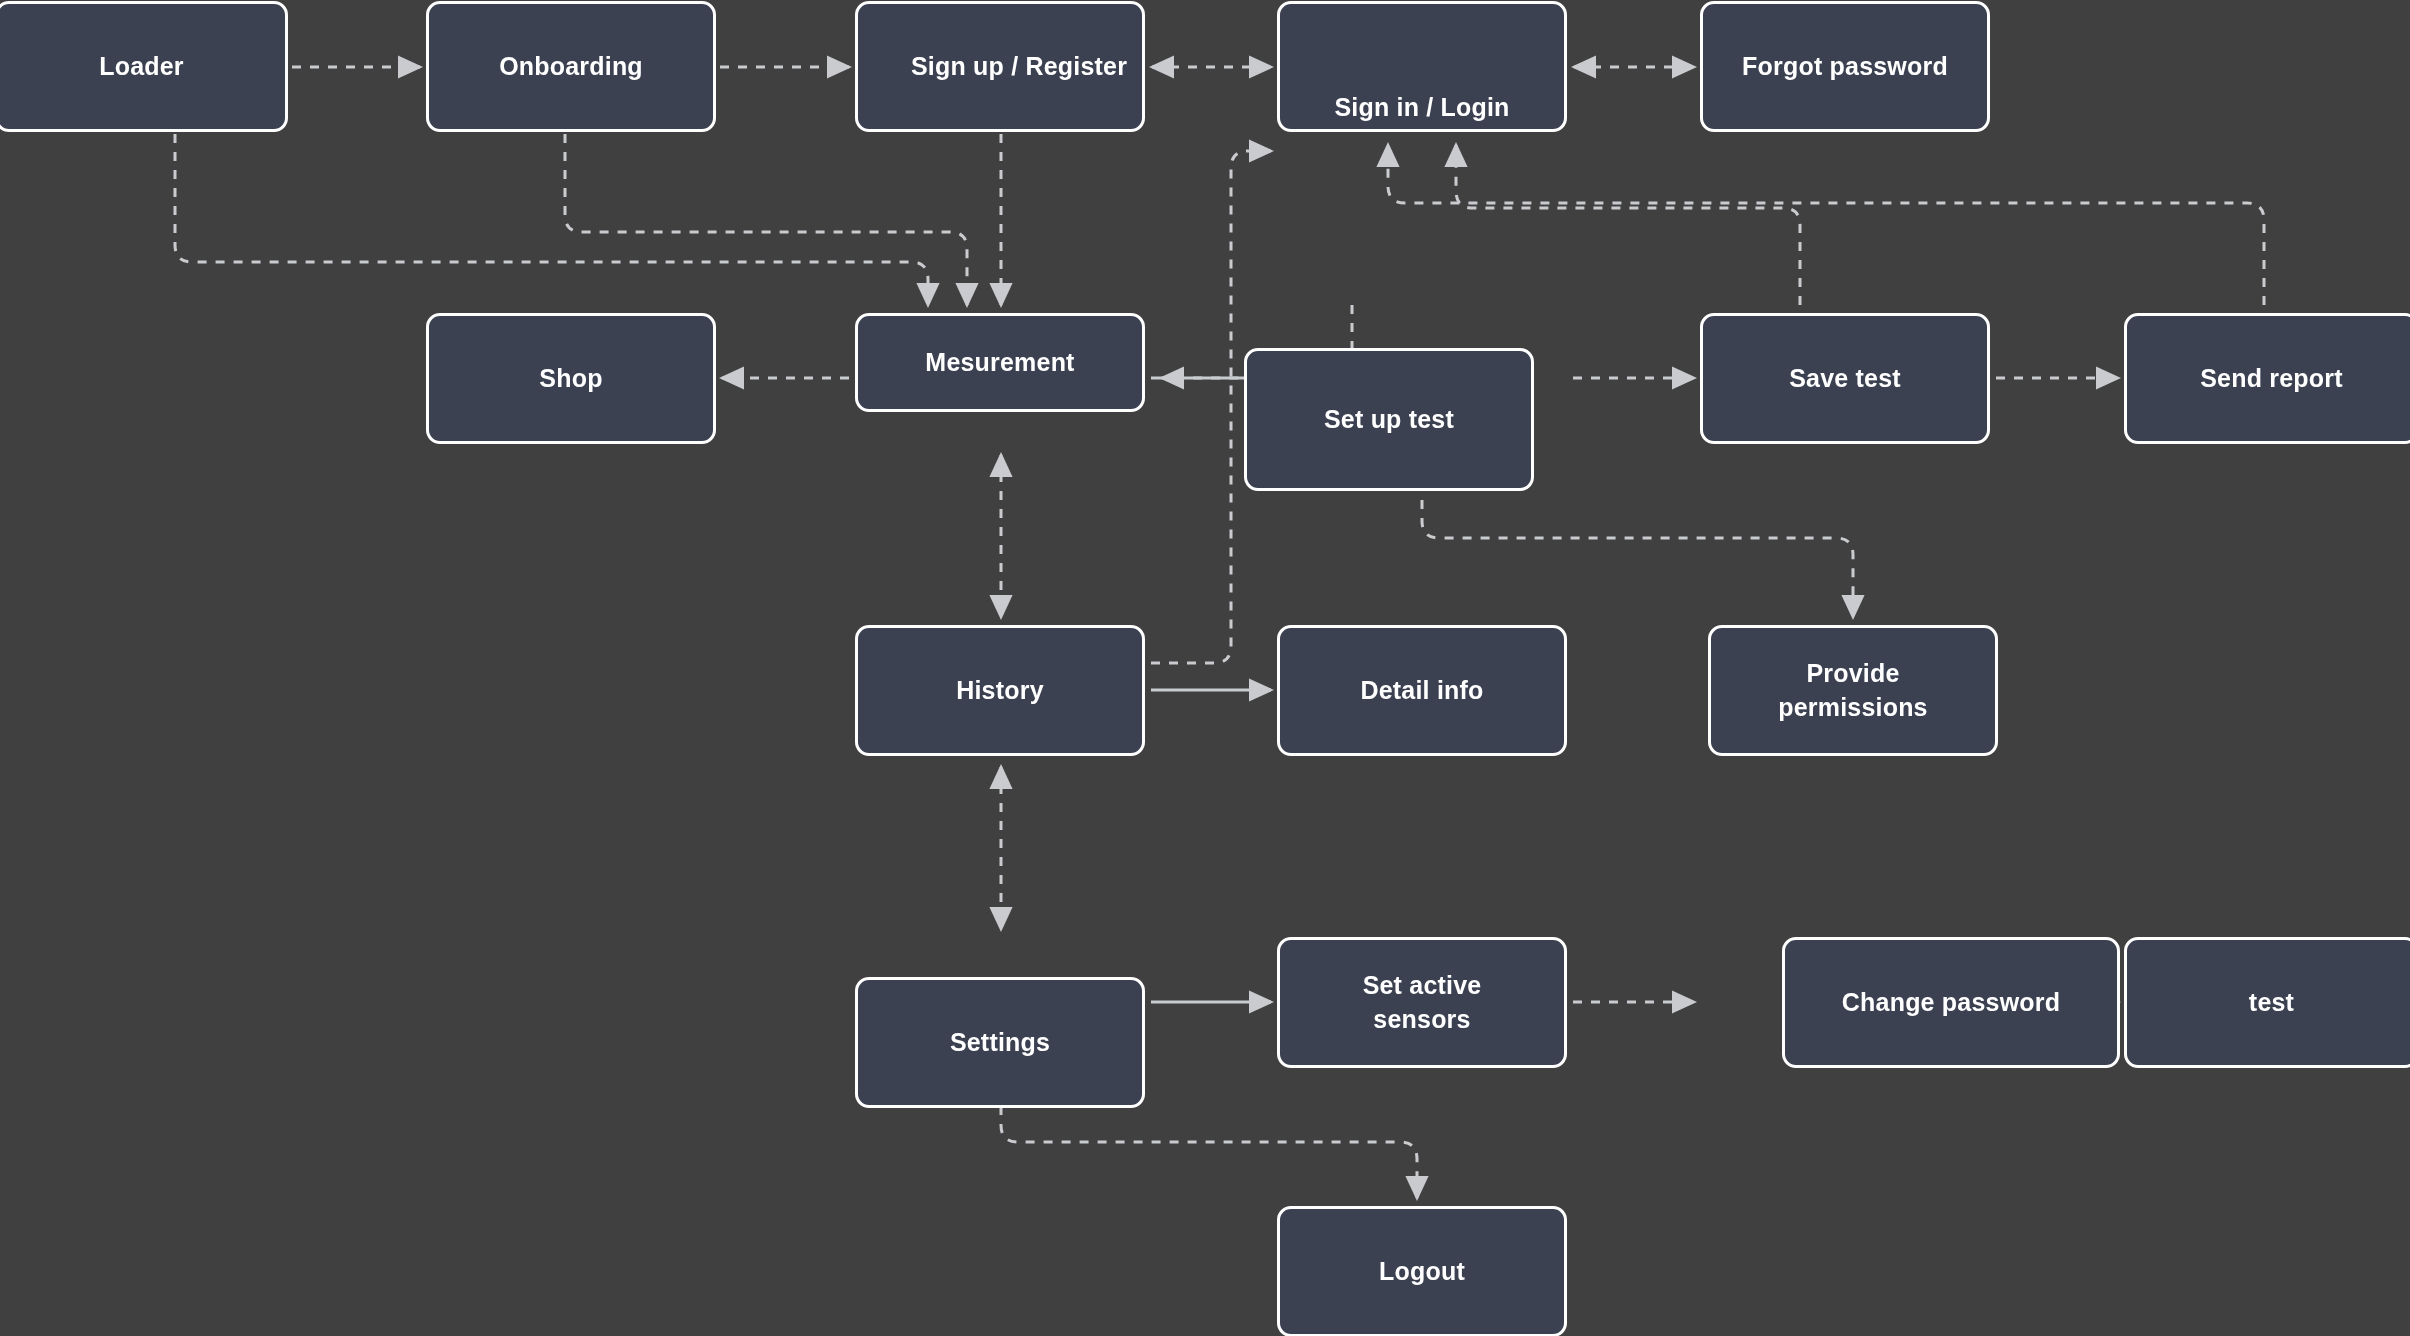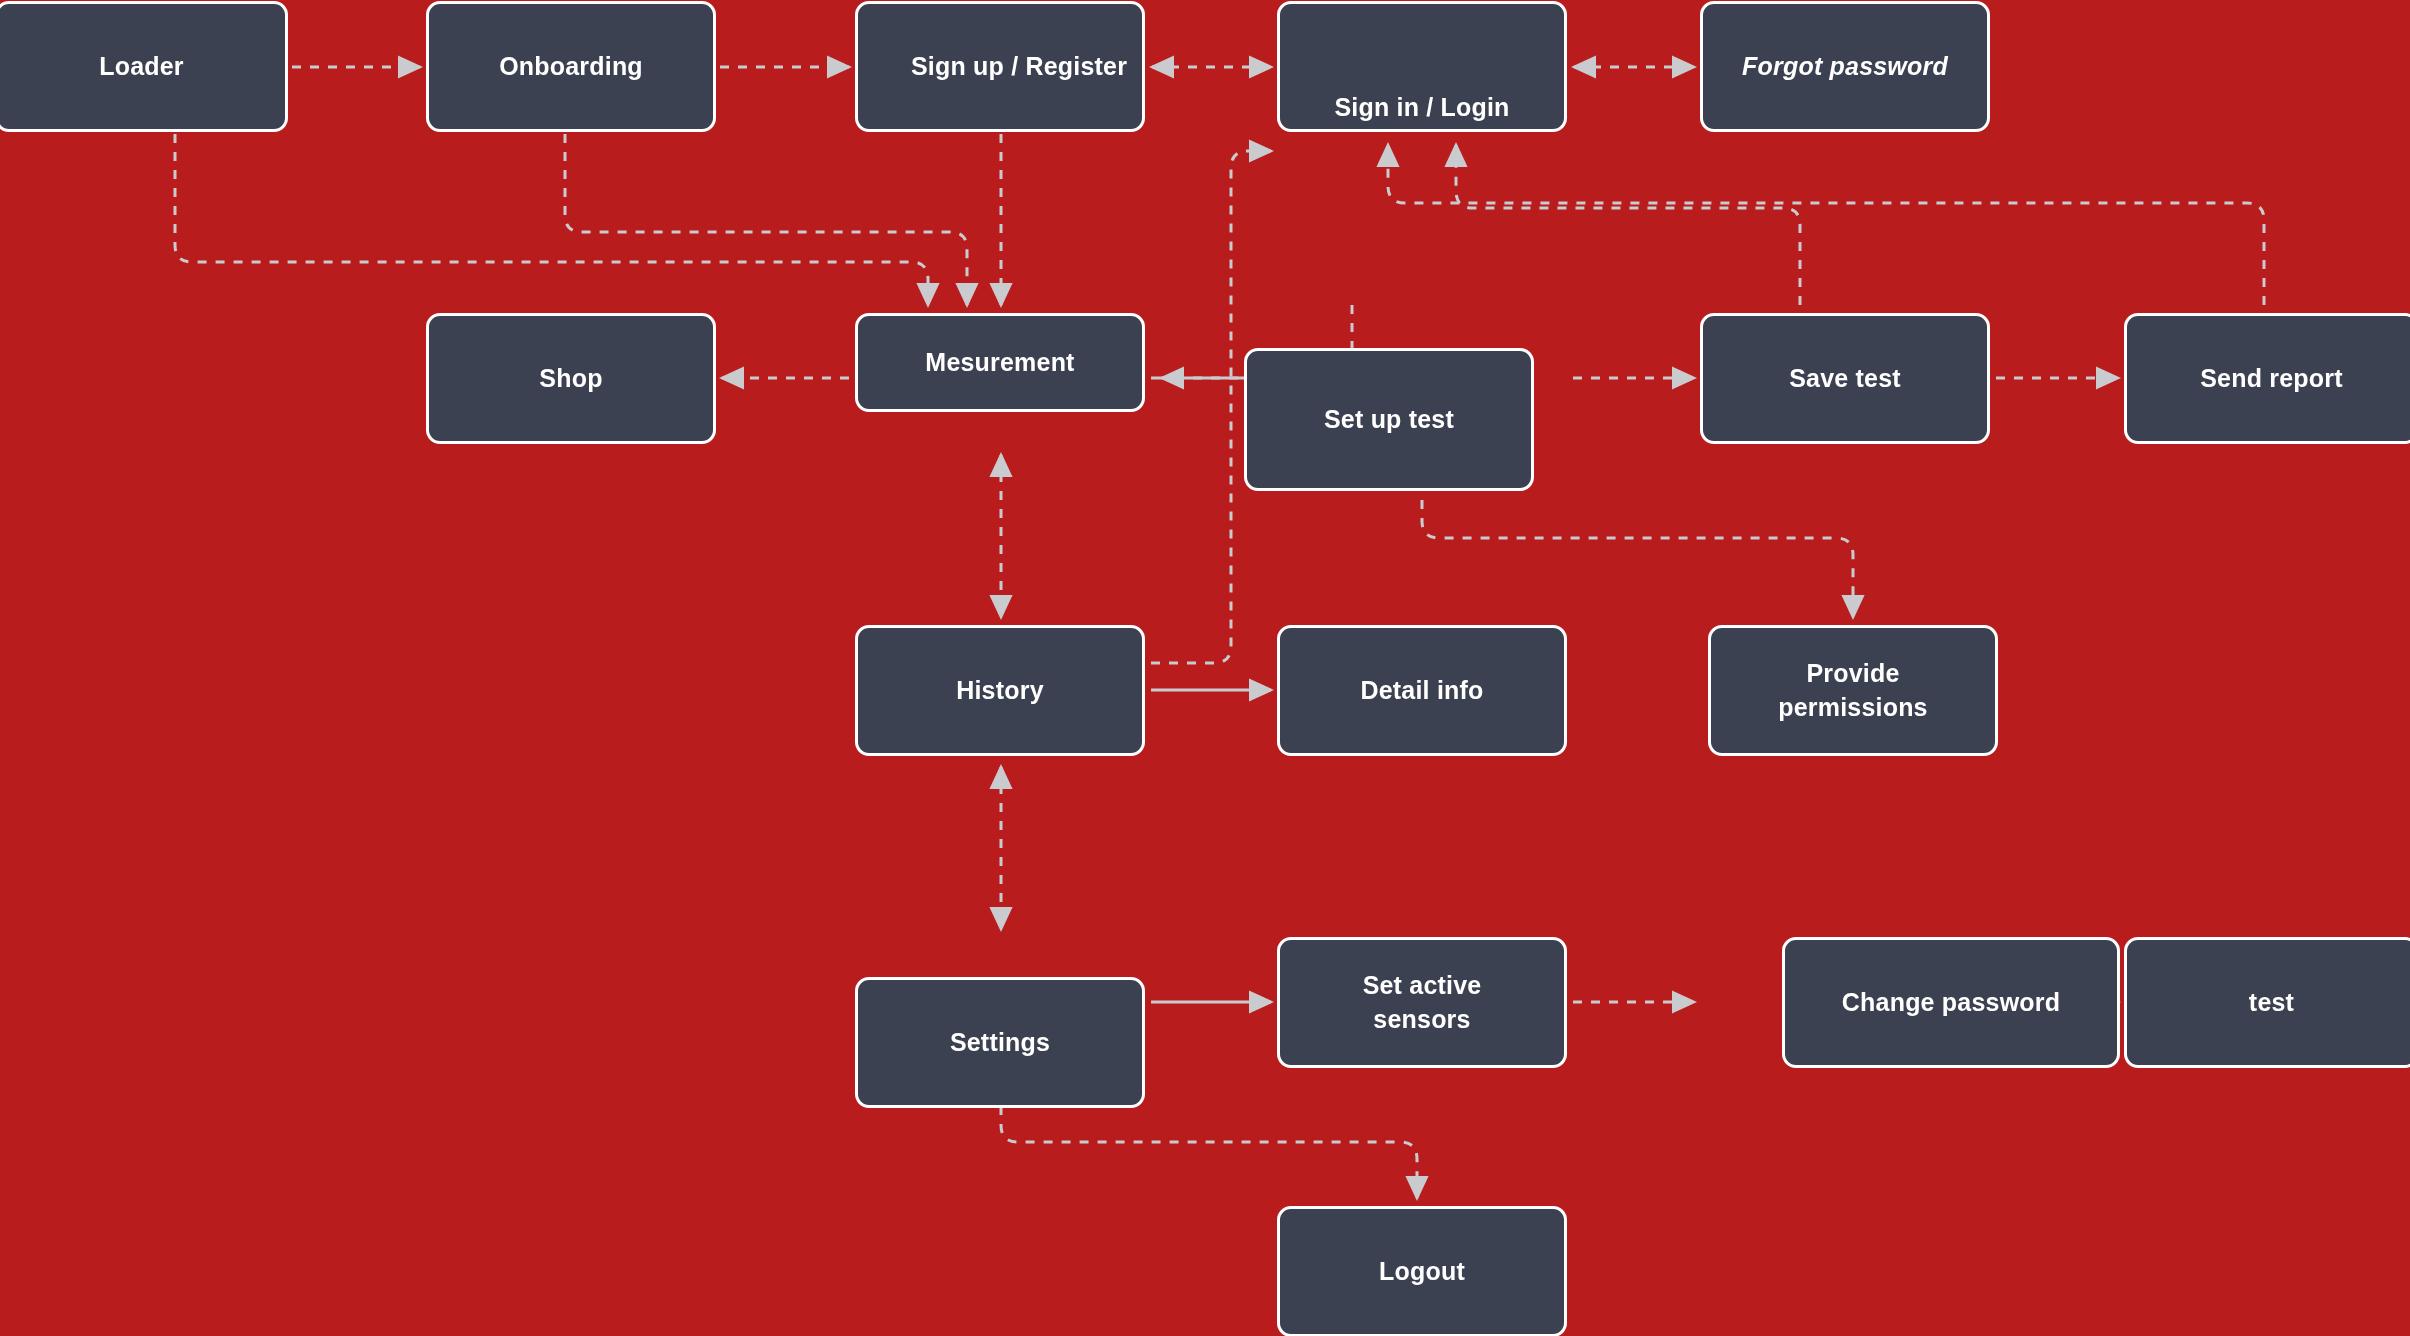--- a/index.html
+++ b/index.html
@@ -4,21 +4,21 @@
 <style>
   html, body {
     margin: 0;
     padding: 0;
     background: #000000;
   }
   #canvas {
     position: relative;
     width: 2410px;
     height: 1336px;
-    background: #b91c1c;
+    background: #404040;
     overflow: hidden;
     font-family: "Liberation Sans", sans-serif;
   }
   #edges {
     position: absolute;
     top: 0; left: 0;
     width: 2410px;
     height: 1336px;
     pointer-events: none;
   }
@@ -109,21 +109,21 @@
       </div>
       <div class="node" style="left: 426px; top: 1px; width: 290px; height: 131px;">
         <span class="node-label">Onboarding</span>
       </div>
       <div class="node" style="left: 855px; top: 1px; width: 290px; height: 131px; padding-left: 48px;">
         <span class="node-label">Sign up / Register</span>
       </div>
       <div class="node" style="left: 1277px; top: 1px; width: 290px; height: 131px; align-items: flex-end;">
         <span class="node-label">Sign in / Login</span>
       </div>
-      <div class="node" style="left: 1700px; top: 1px; width: 290px; height: 131px; font-style: italic;">
+      <div class="node" style="left: 1700px; top: 1px; width: 290px; height: 131px;">
         <span class="node-label">Forgot password</span>
       </div>
       <div class="node" style="left: 426px; top: 313px; width: 290px; height: 131px;">
         <span class="node-label">Shop</span>
       </div>
       <div class="node" style="left: 855px; top: 313px; width: 290px; height: 99px;">
         <span class="node-label">Mesurement</span>
       </div>
       <div class="node" style="left: 1244px; top: 313px; width: 290px; height: 143px; margin-top: 35px;">
         <span class="node-label">Set up test</span>

